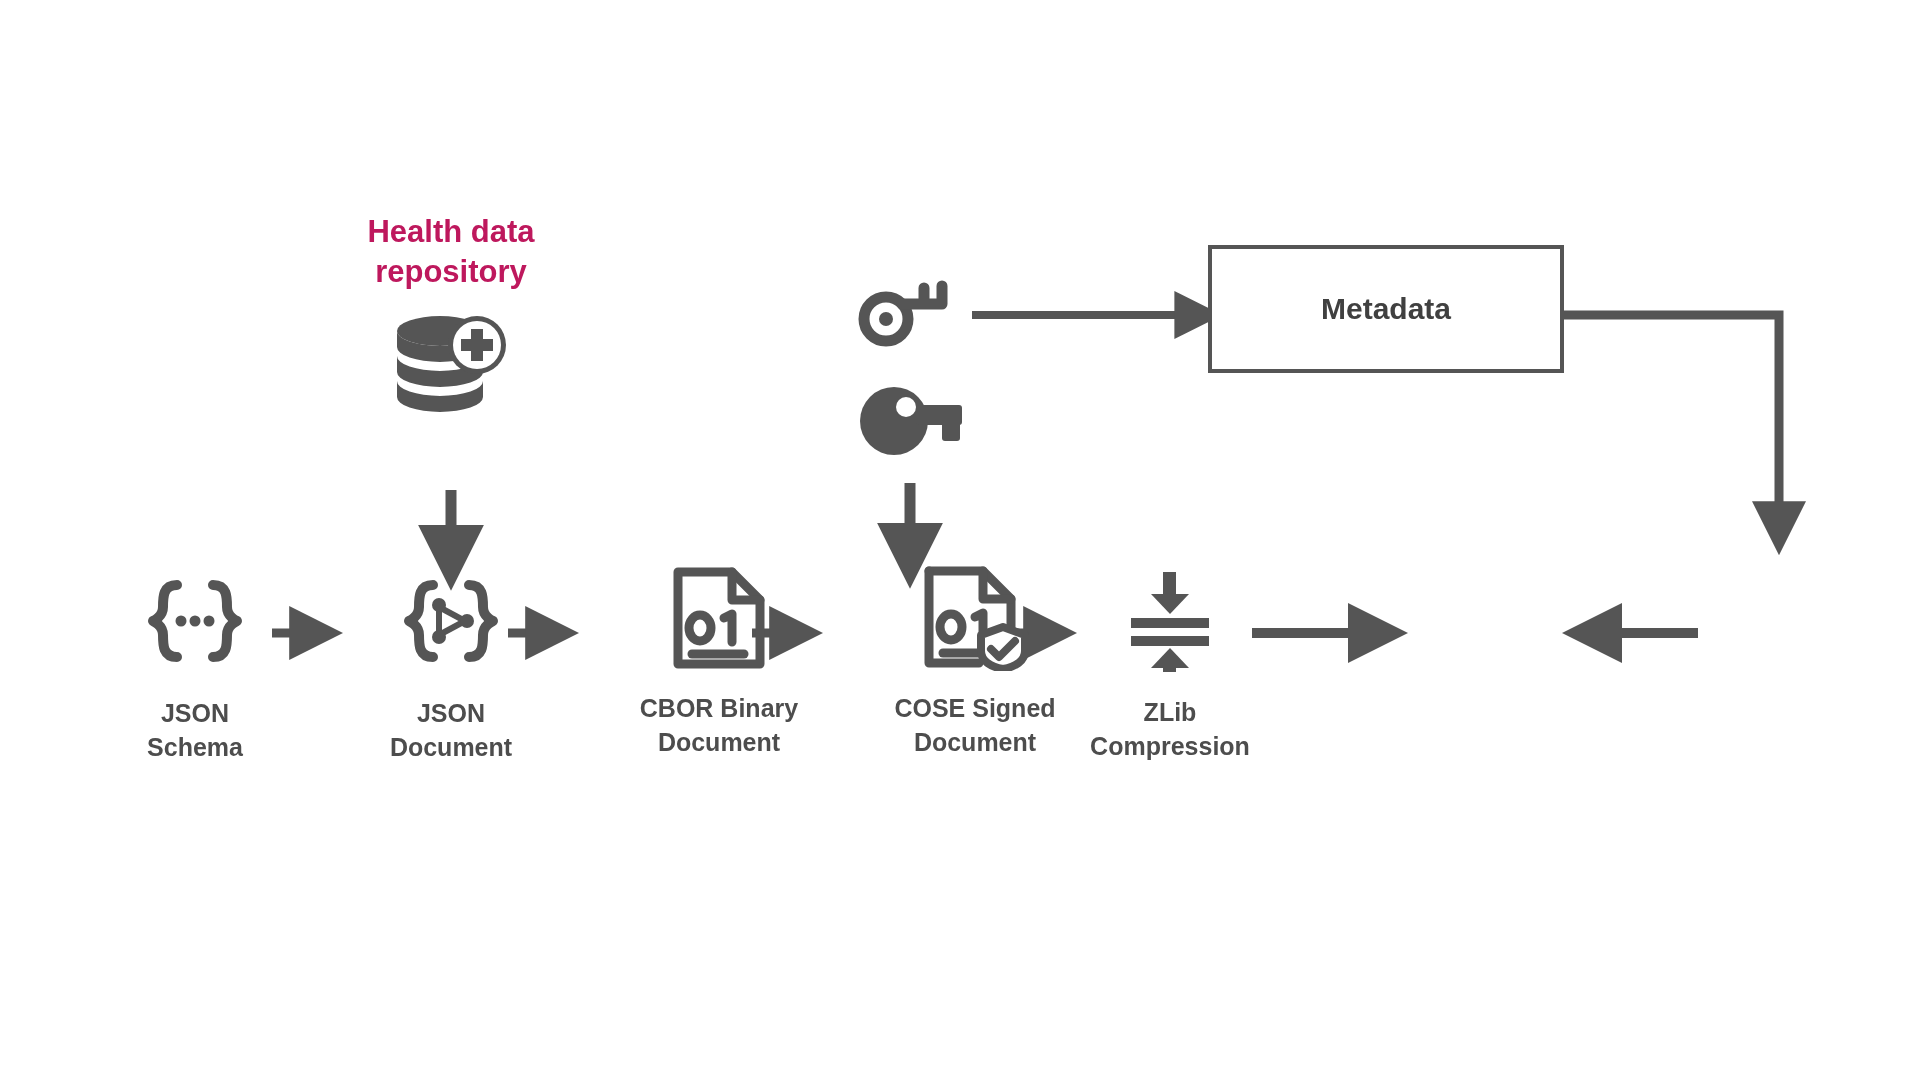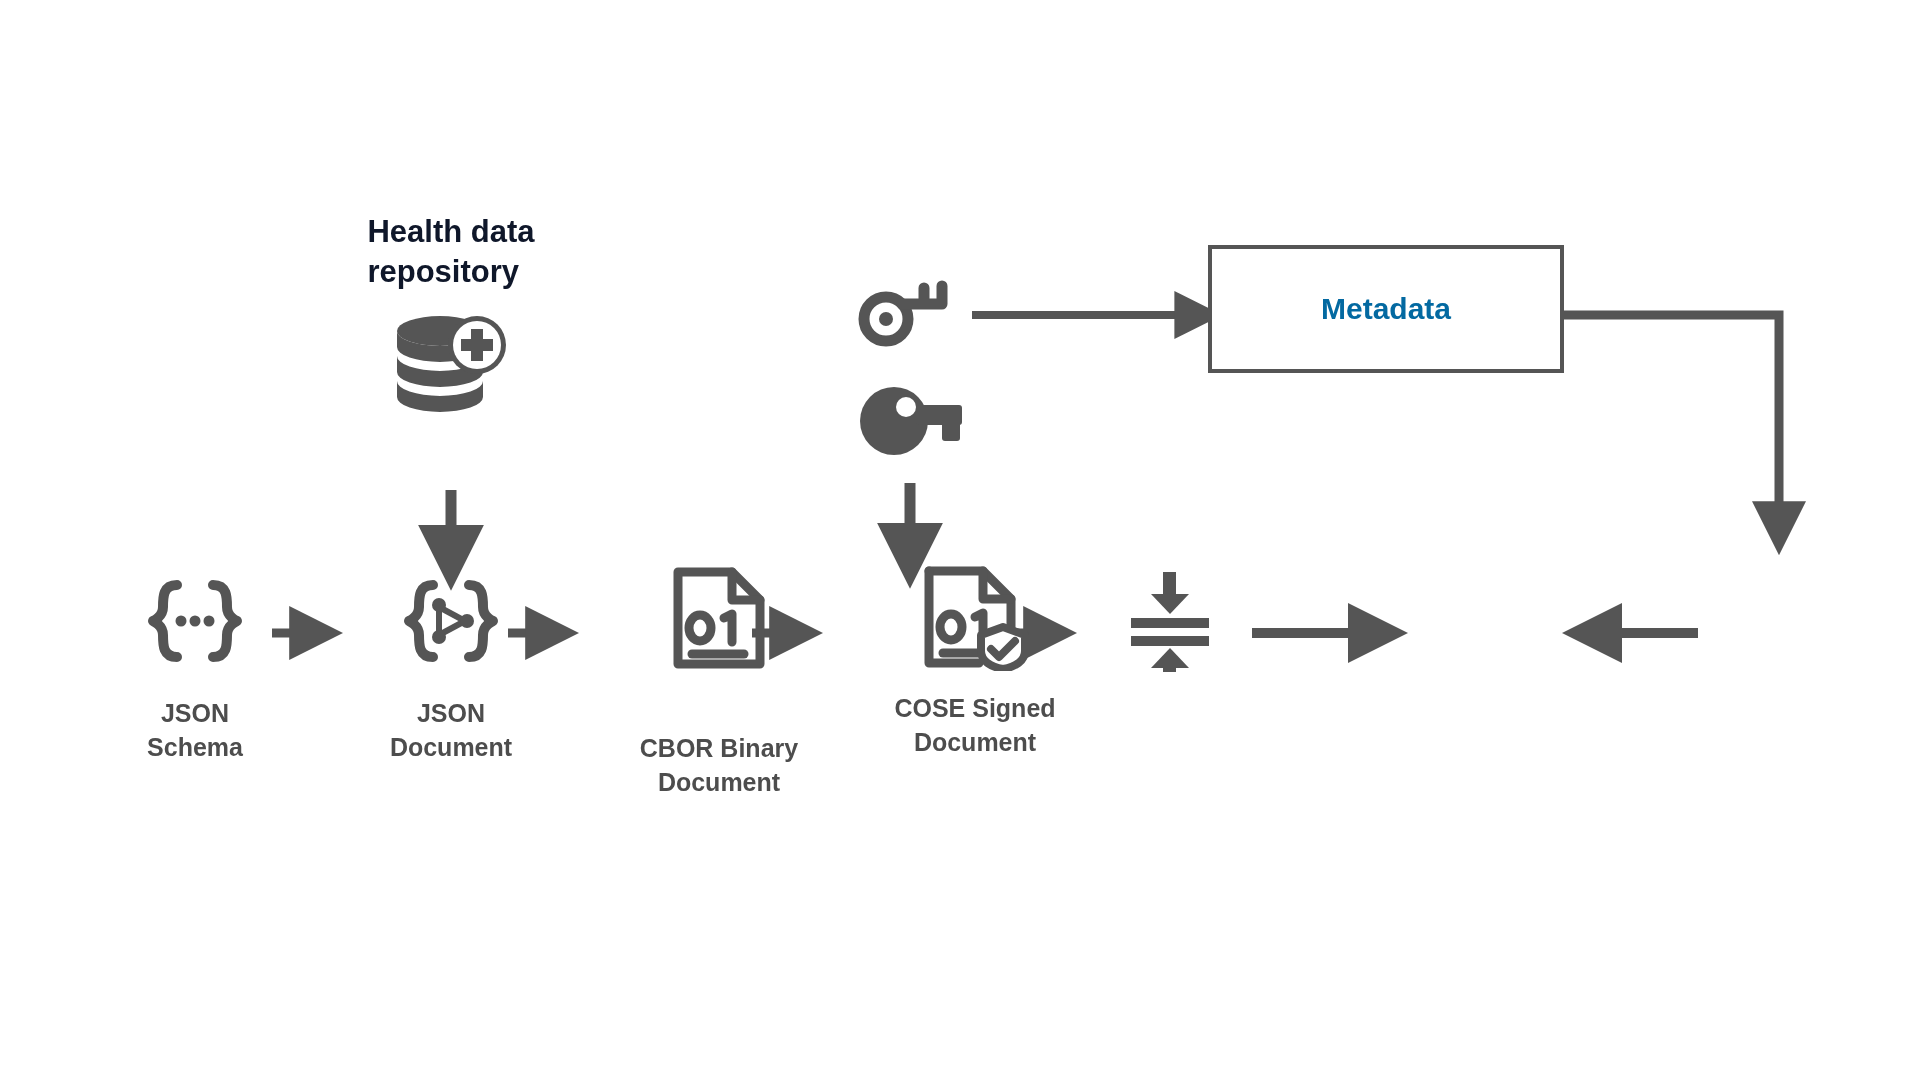--- a/index.html
+++ b/index.html
@@ -32,40 +32,41 @@
     font-size: 25px;
     line-height: 1.35;
     text-align: center;
     color: #4d4d4d;
     white-space: pre-line;
   }
   .title-label {
     font-weight: bold;
     font-size: 31px;
     line-height: 1.3;
-    color: #0f172a;
+    text-align: center;
+    color: #be185d;
     white-space: pre-line;
   }
   .icon-box {
     display: flex;
     align-items: center;
     justify-content: center;
   }
   .metadata-box {
     position: absolute;
     border: 4px solid #555555;
     background: #ffffff;
     display: flex;
     align-items: center;
     justify-content: center;
   }
   .metadata-label {
     font-weight: bold;
     font-size: 30px;
-    color: #0369a1;
+    color: #404040;
   }
   svg { display: block; }
 </style>
 </head>
 <body>
 
 <div id="canvas">
 
   <svg width="1920" height="1080" style="position:absolute;left:0;top:0;">
     <defs>
@@ -183,21 +184,21 @@
           <circle cx="44" cy="28" r="7"></circle>
           <circle cx="44" cy="60" r="7"></circle>
           <circle cx="72" cy="44" r="7"></circle>
         </g>
       </svg>
     </div>
     <div class="label" style="margin-top:30px;">JSON
 Document</div>
   </div>
 
-  <div class="node" style="left:614px; top:568px; width:210px;gap:40px;">
+  <div class="node" style="left:614px; top:568px; width:210px;">
     <div class="icon-box" style="height:100px;">
       <svg width="106" height="104" viewBox="0 0 106 104">
         <g fill="none" stroke="#555555" stroke-width="9" stroke-linejoin="round" stroke-linecap="round">
           <path d="M12,6 H66 L94,34 V98 H12 Z"></path>
           <path d="M66,6 V34 H94"></path>
           <ellipse cx="34" cy="62" rx="11" ry="13"></ellipse>
           <path d="M58,52 L66,48 V76"></path>
           <path d="M26,88 H78"></path>
         </g>
       </svg>
@@ -233,17 +234,19 @@
         <g fill="#555555">
           <rect x="38" y="4" width="13" height="24"></rect>
           <path d="M26,26 H64 L45,46 Z"></path>
           <rect x="6" y="50" width="78" height="10"></rect>
           <rect x="6" y="68" width="78" height="10"></rect>
           <path d="M26,100 H64 L45,80 Z"></path>
           <rect x="38" y="98" width="13" height="24"></rect>
         </g>
       </svg>
     </div>
+    <div class="label" style="margin-top:24px;">ZLib
+Compression</div>
   </div>
 
 
 
 </div>
 
 </body></html>

